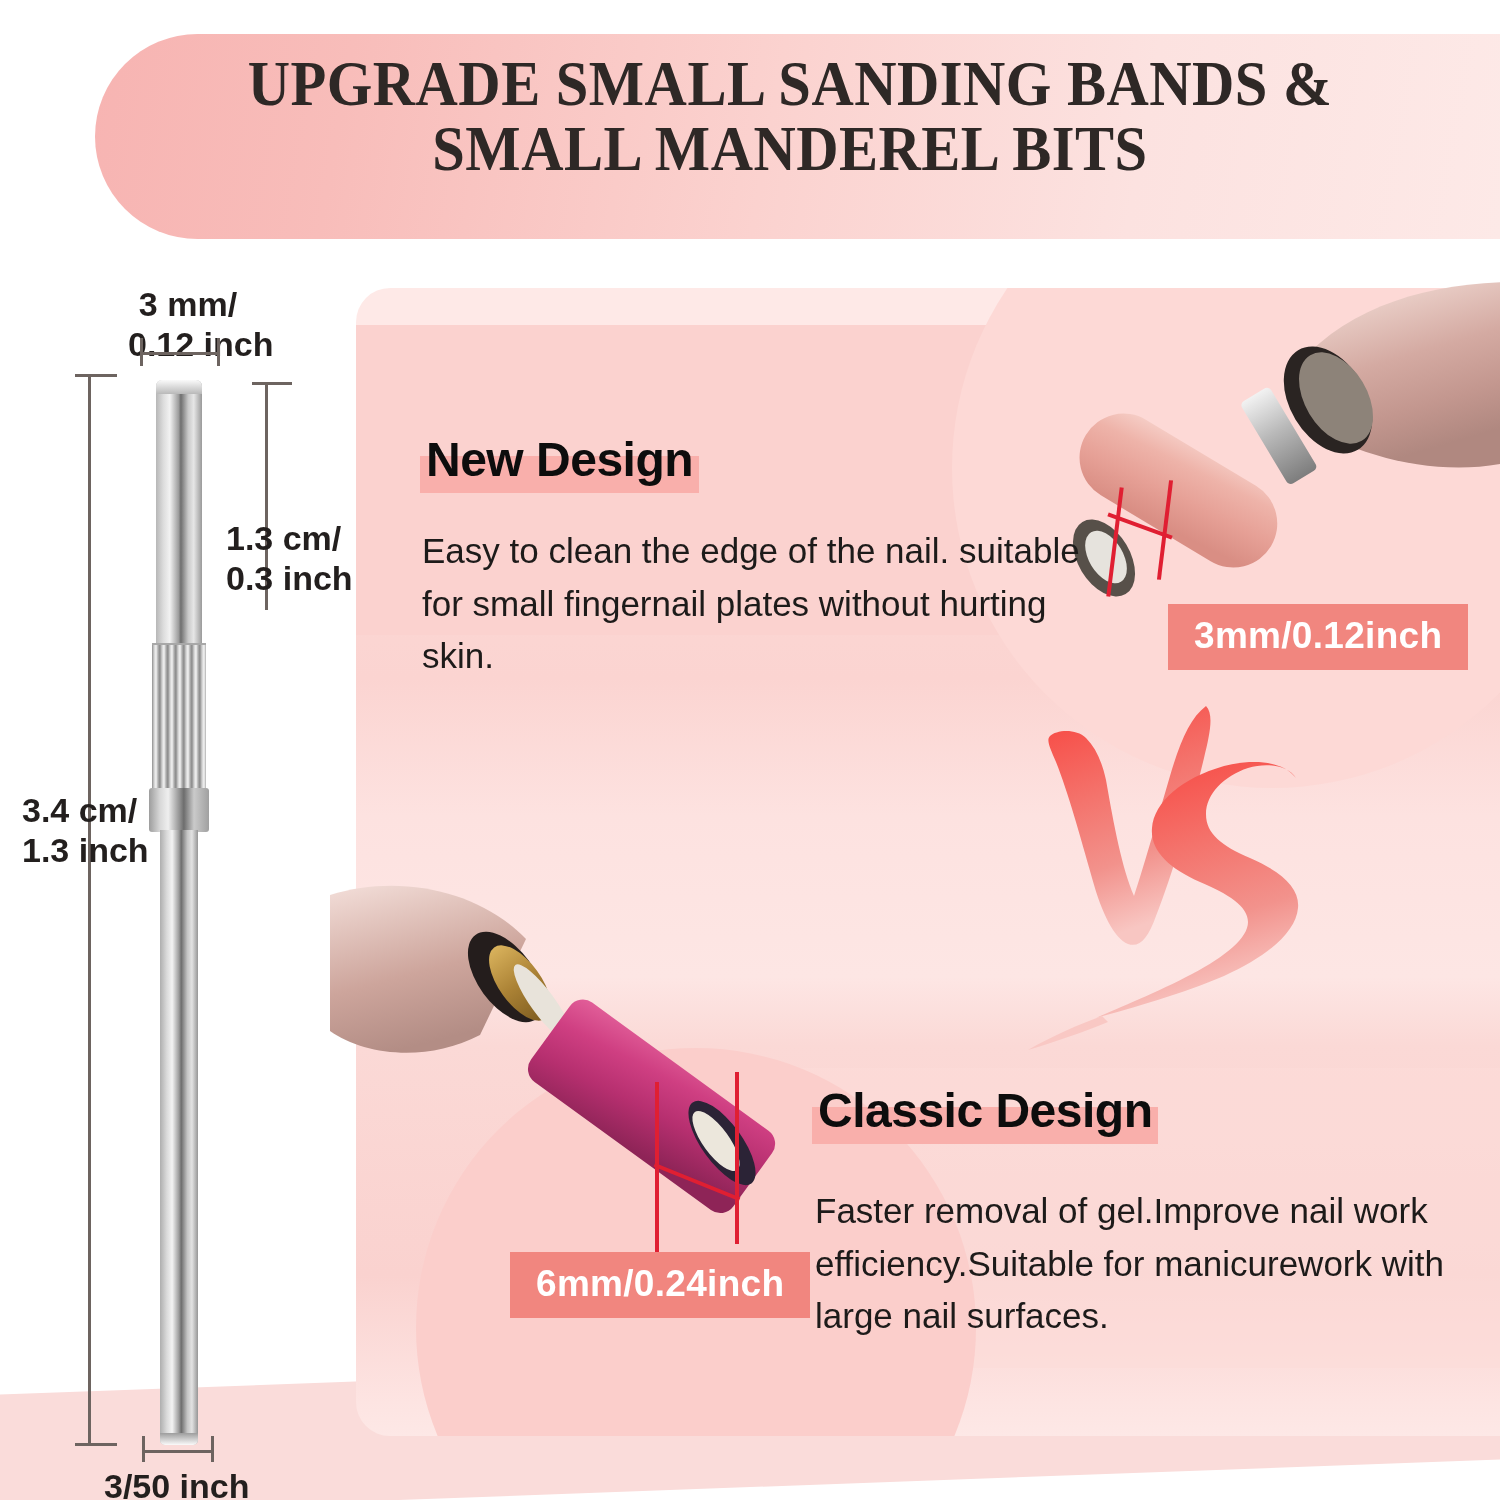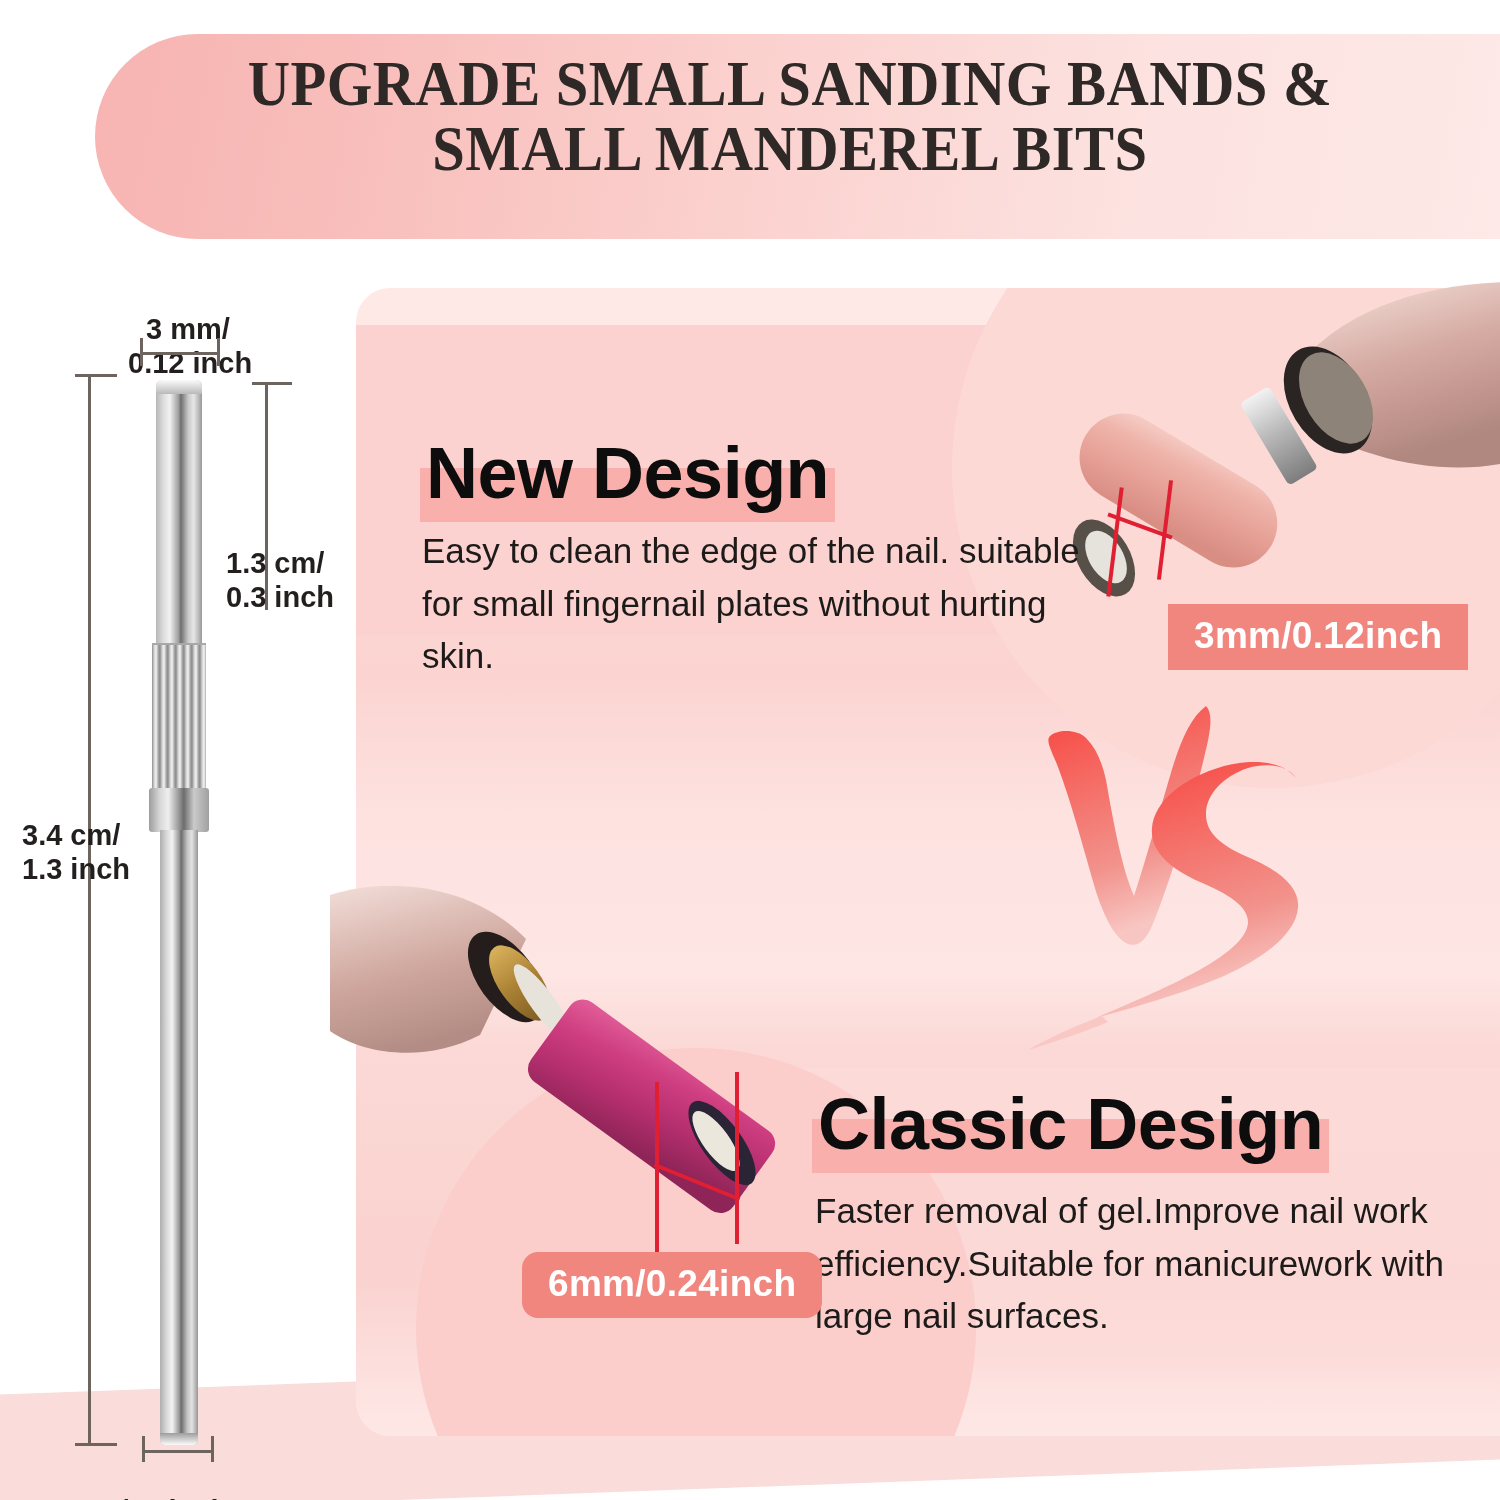--- a/index.html
+++ b/index.html
@@ -103,26 +103,25 @@
   }
   .m-shaft-bot::after{
     content:""; position:absolute; left:0; bottom:0; width:100%; height:12px;
     background: linear-gradient(0deg,#fbfbfb,#9d9d9d);
     border-radius:0 0 5px 5px;
   }
 
   
   .dim-label {
     position: absolute;
-    font-size: 29px;
+    font-size: 34px;
     font-weight: bold;
     line-height: 1.18;
     color: #231f1e;
     white-space: nowrap;
-    margin-top: 28px;
   }
   .rule-h {
     position: absolute;
     height: 3px;
     background: #6d6460;
   }
   .rule-v {
     position: absolute;
     width: 3px;
     background: #6d6460;
@@ -174,21 +173,21 @@
     background: #fcdbd9;
     border-radius: 60px 0 0 60px;
     opacity: .65;
   }
 
   .panel-inner { position: absolute; inset: 0; }
 
   
   .sec-head {
     position: absolute;
-    font-size: 72px;
+    font-size: 48px;
     font-weight: bold;
     color: #0d0d0d;
     letter-spacing: -0.5px;
     white-space: nowrap;
     z-index: 6;
   }
   .sec-head .hl {
     position: relative;
     display: inline-block;
     padding: 0 6px;
@@ -410,13 +409,13 @@
 <div class="sec-head" style="left:420px; top:432px;">
   <span class="hl">New Design</span>
 </div>
 <div class="sec-body" style="left:422px; top:525px; width:660px;">Easy to clean the edge of the nail. suitable for small fingernail plates without hurting skin.</div>
 <div class="badge" style="left:1126px; top:604px;">3mm/0.12inch</div>
 
 <div class="sec-head" style="left:812px; top:1068px;margin-top:15px;">
   <span class="hl">Classic Design</span>
 </div>
 <div class="sec-body" style="left:815px; top:1185px; width:640px;">Faster removal of gel.Improve nail work efficiency.Suitable for manicurework with large nail surfaces.</div>
-<div class="badge" style="left:480px; top:1252px;border-radius:16px;">6mm/0.24inch</div>
+<div class="badge" style="left:468px; top:1252px;">6mm/0.24inch</div>
 
 </body></html>

